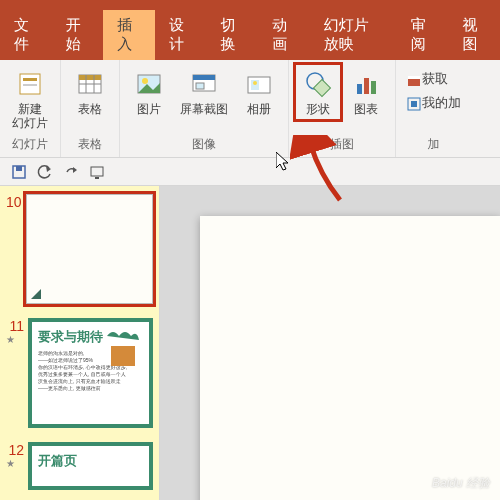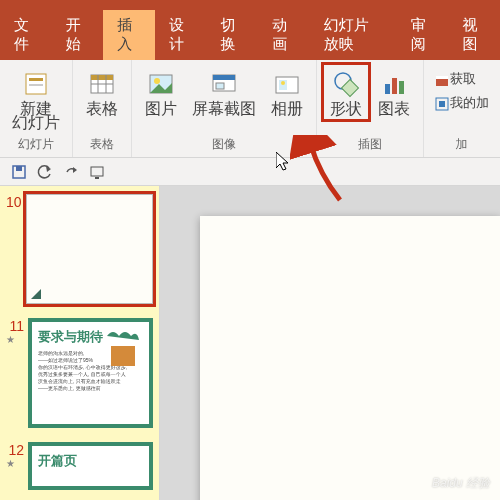--- a/index.html
+++ b/index.html
@@ -4,21 +4,21 @@
 <style>
   * { margin:0; padding:0; box-sizing:border-box; font-family:"Microsoft YaHei",sans-serif; }
   body { width:500px; height:500px; background:#f3f2f1; overflow:hidden; position:relative; }
   .titlebar { height:28px; background:#b7472a; }
   .tabs { display:flex; background:#b7472a; color:#fff; height:32px; align-items:flex-end; }
   .tab { padding:6px 14px; font-size:15px; cursor:pointer; }
   .tab.active { background:#fdba74; color:#444; }
   .ribbon { display:flex; background:#f3f2f1; border-bottom:1px solid #d6d6d6; height:98px; }
   .group { display:flex; flex-direction:column; align-items:center; justify-content:space-between; padding:4px 6px 2px; border-right:1px solid #e0e0e0; }
   .group-items { display:flex; gap:2px; }
-  .rbtn { display:flex; flex-direction:column; align-items:center; justify-content:flex-start; padding:4px 6px; font-size:16px; color:#444; cursor:pointer; min-width:46px; }
+  .rbtn { display:flex; flex-direction:column; align-items:center; justify-content:flex-start; padding:4px 6px; font-size:12px; color:#444; cursor:pointer; min-width:46px; }
   .rbtn .ic { width:32px; height:32px; display:flex; align-items:center; justify-content:center; margin-bottom:2px; }
   .rbtn .lbl { text-align:center; line-height:14px; white-space:pre; }
   .group-label { font-size:12px; color:#666; padding:2px 0; }
   .highlight { outline:3px solid #c42f17; outline-offset:-1px; }
   .qat { display:flex; align-items:center; gap:8px; padding:4px 10px; height:28px; border-bottom:1px solid #d6d6d6; }
   .qat .qbtn { width:18px; height:18px; display:flex; align-items:center; justify-content:center; color:#555; font-size:14px; }
   .workspace { display:flex; height:calc(500px - 28px - 32px - 98px - 28px); }
   .thumbpane { width:238px; background:#fef9c3; border-right:1px solid #d6d6d6; overflow:hidden; padding:8px 6px; }
   .slide-entry { display:flex; margin-bottom:14px; }
   .num { width:22px; font-size:14px; color:#c42f17; text-align:right; padding-right:4px; }

